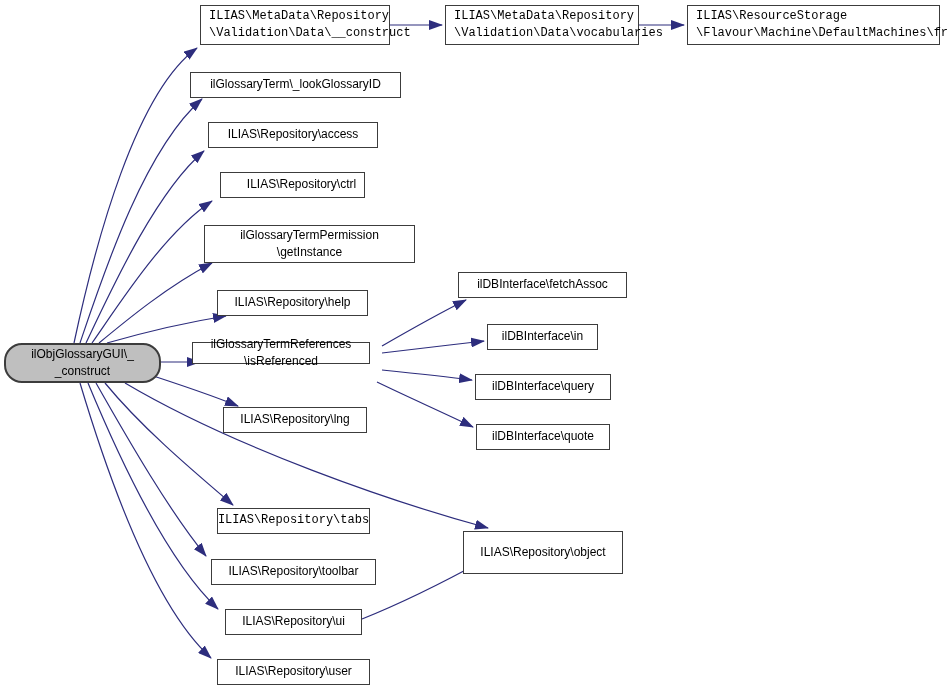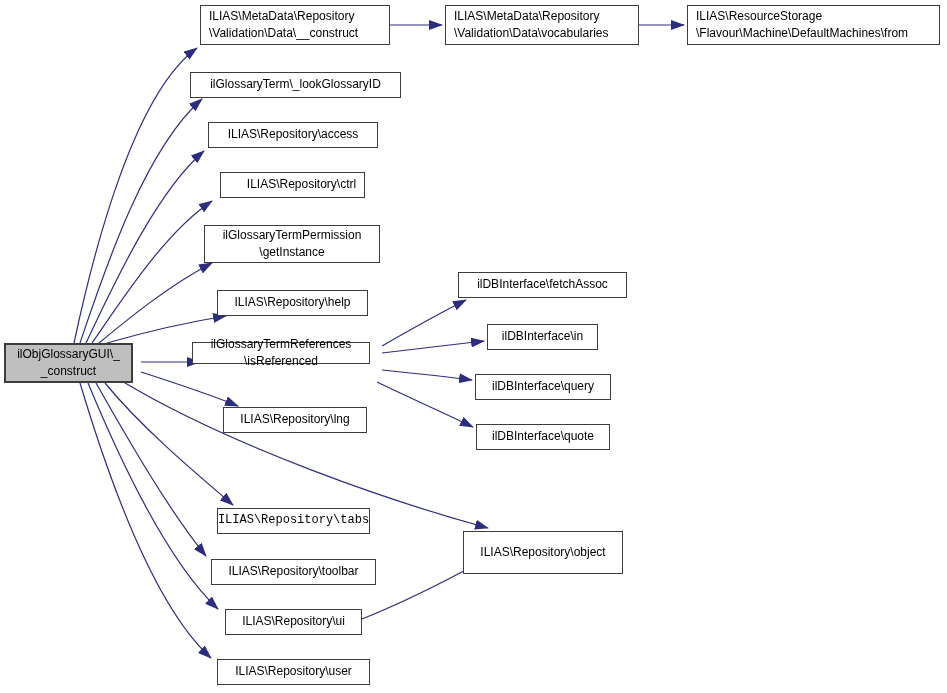--- a/index.html
+++ b/index.html
@@ -30,20 +30,21 @@
     cursor: pointer;
   }
   .node.focus {
     background: var(--focus-fill, #bfbfbf);
     border-width: 2px;
   }
   .node.align-left {
     justify-content: flex-start;
     text-align: left;
     padding-left: 8px;
+    font-family: Liberation Mono, monospace;
   }
 </style>
 </head>
 <body>
 
 <div class="canvas">
 
   <svg class="edges" width="947" height="693" viewBox="0 0 947 693">
     <defs>
       <marker id="arrow" markerUnits="userSpaceOnUse" markerWidth="14" markerHeight="10" refX="13" refY="5" orient="auto">
@@ -65,39 +66,39 @@
     <path class="edge" d="M 80 383 C 112 490, 156 608, 211 658" marker-end="url(#arrow)"></path>
     <path class="edge" d="M 390 25 L 442 25" marker-end="url(#arrow)"></path>
     <path class="edge" d="M 639 25 L 684 25" marker-end="url(#arrow)"></path>
     <path class="edge" d="M 382 346 C 408 331, 438 314, 466 300" marker-end="url(#arrow)"></path>
     <path class="edge" d="M 382 353 C 414 349, 450 345, 484 341" marker-end="url(#arrow)"></path>
     <path class="edge" d="M 382 370 C 412 373, 442 376, 472 380" marker-end="url(#arrow)"></path>
     <path class="edge" d="M 377 382 C 410 398, 442 412, 473 427" marker-end="url(#arrow)"></path>
     <path class="edge" d="M 362 619 C 402 603, 446 581, 486 559" marker-end="url(#arrow)"></path>
   </svg>
 
-  <div class="node focus" style="left:4px; top:343px; width:129px; height:40px;">ilObjGlossaryGUI\_
+  <div class="node focus" style="left:4px; top:343px; width:157px; height:40px;border-radius:18px;">ilObjGlossaryGUI\_
 _construct</div>
 
   <div class="node align-left" style="left:200px; top:5px; width:190px; height:40px;">ILIAS\MetaData\Repository
 \Validation\Data\__construct</div>
 
   <div class="node align-left" style="left:445px; top:5px; width:194px; height:40px;">ILIAS\MetaData\Repository
 \Validation\Data\vocabularies</div>
 
   <div class="node align-left" style="left:687px; top:5px; width:253px; height:40px;">ILIAS\ResourceStorage
 \Flavour\Machine\DefaultMachines\from</div>
 
   <div class="node" style="left:190px; top:72px; width:211px; height:26px;">ilGlossaryTerm\_lookGlossaryID</div>
 
   <div class="node" style="left:208px; top:122px; width:170px; height:26px;">ILIAS\Repository\access</div>
 
   <div class="node" style="left:220px; top:172px; width:145px; height:26px;padding-left:18px;">ILIAS\Repository\ctrl</div>
 
-  <div class="node" style="left:204px; top:225px; width:176px; height:38px;">ilGlossaryTermPermission
+  <div class="node" style="left:204px; top:225px; width:211px; height:38px;">ilGlossaryTermPermission
 \getInstance</div>
 
   <div class="node" style="left:217px; top:290px; width:151px; height:26px;">ILIAS\Repository\help</div>
 
   <div class="node" style="left:192px; top:342px; width:178px; height:22px;">ilGlossaryTermReferences
 \isReferenced</div>
 
   <div class="node" style="left:223px; top:407px; width:144px; height:26px;">ILIAS\Repository\lng</div>
 
   <div class="node" style="left:217px; top:508px; width:153px; height:26px;font-family:Liberation Mono, monospace;">ILIAS\Repository\tabs</div>

